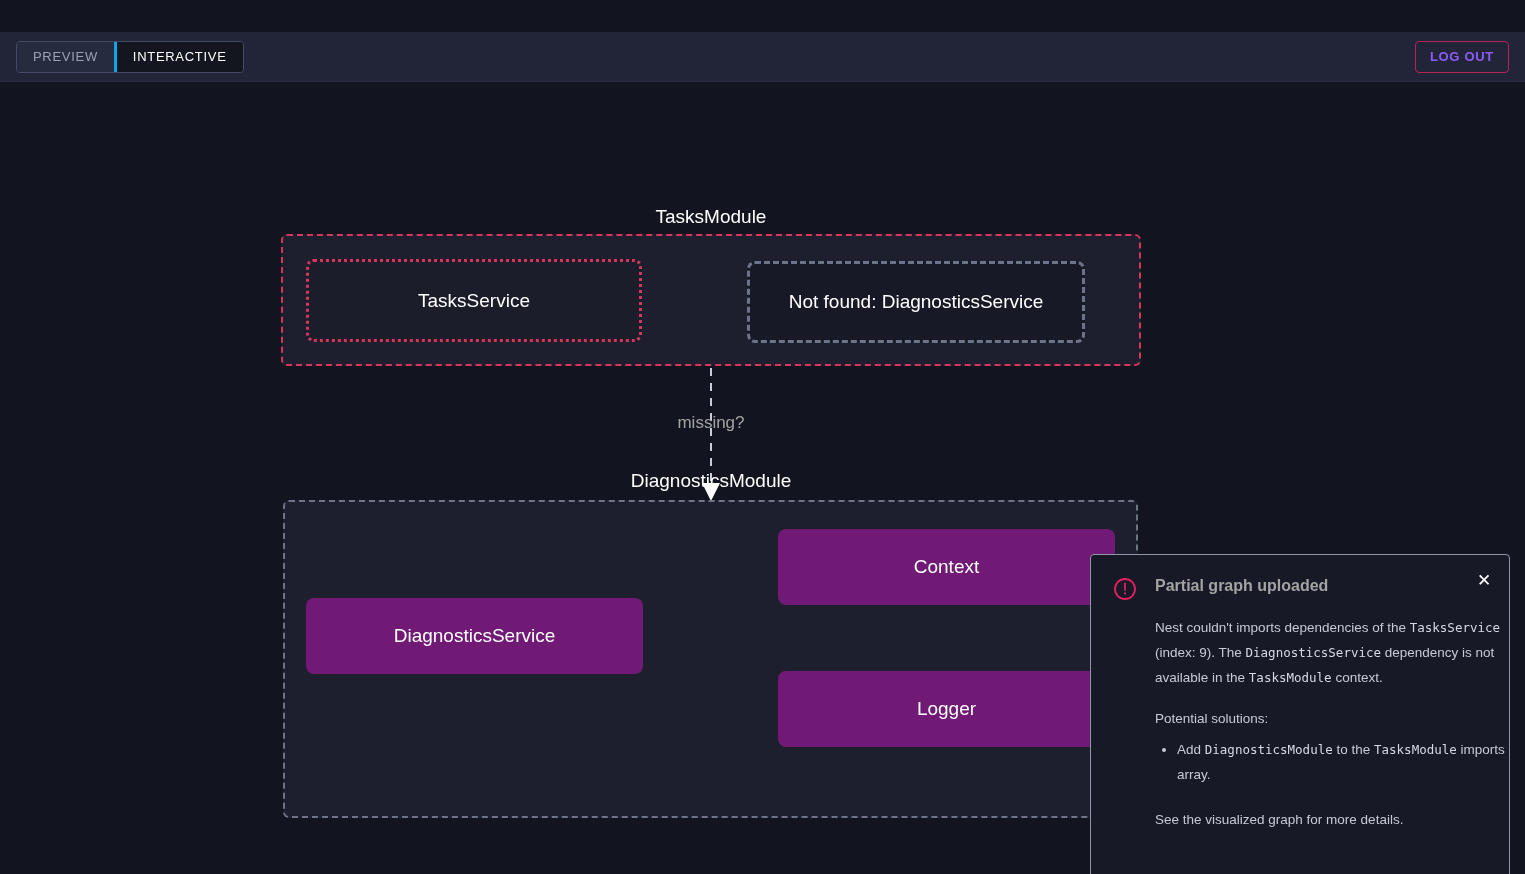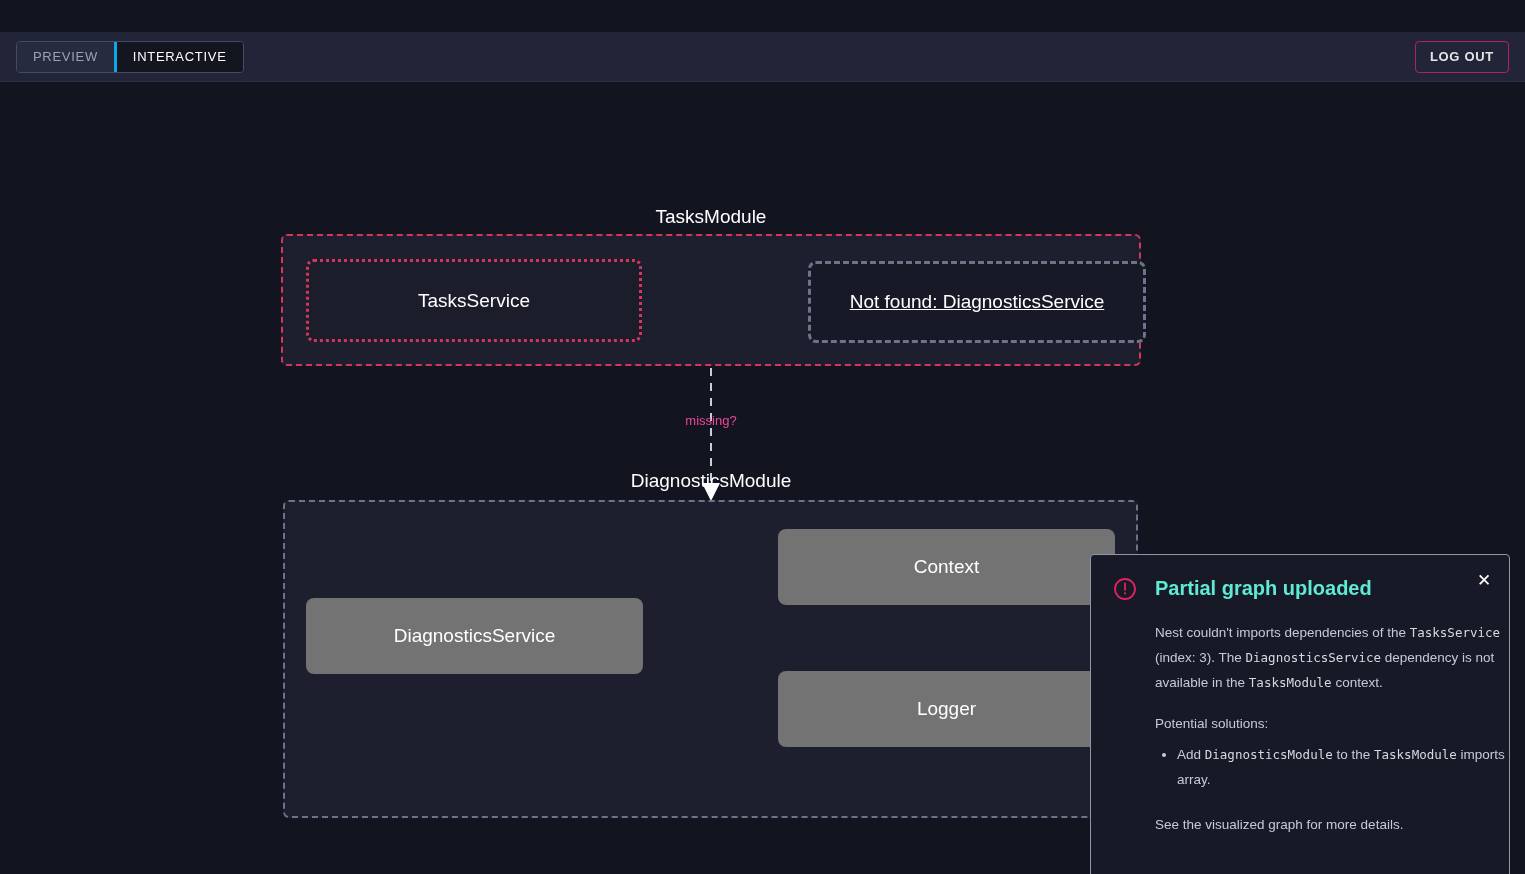--- a/index.html
+++ b/index.html
@@ -40,21 +40,21 @@
     height: 100%;
     font-family: "Liberation Sans", sans-serif;
   }
   .seg-btn.inactive { color: #9aa0b5; background: #272b40; }
   .seg-btn.active {
     color: #ffffff; background: #13151f;
     border-left: 3px solid #0ea5e9;
   }
   #logout-btn {
     border: 1px solid #b5215a;
-    color: #e5e5e5;
+    color: #8b5cf6;
     background: transparent;
     border-radius: 4px;
     padding: 0 14px;
     height: 32px;
     font-size: 13px;
     font-weight: 600;
     letter-spacing: 0.7px;
     cursor: pointer;
     font-family: "Liberation Sans", sans-serif;
   }
@@ -85,33 +85,33 @@
 
   .node {
     position: absolute;
     display: flex; align-items: center; justify-content: center;
     border-radius: 8px;
     color: #ffffff;
     font-size: 19px;
     white-space: nowrap;
     cursor: pointer;
   }
-  .node.solid { background: #737373; }
+  .node.solid { background: #701a75; }
   .node.err-dotted {
     background: #1b1d2b;
     border: 3px dotted #d6365c;
   }
   .node.notfound {
     background: #171926;
     border: 3px dashed #6d7489;
   }
   .edge-label {
     position: absolute;
-    color: #ec4899;
-    font-size: 13px;
+    color: #a3a3a3;
+    font-size: 17px;
     transform: translateX(-50%);
     background: transparent;
   }
 
   
   #bottom-bar {
     position: absolute;
     left: 1205px; top: 862px;
     width: 320px; height: 12px;
     display: flex;
@@ -146,22 +146,22 @@
   #toast-close {
     position: absolute; right: 14px; top: 14px;
     width: 22px; height: 22px;
     display: flex; align-items: center; justify-content: center;
     color: #ffffff; font-size: 17px; cursor: pointer;
     background: transparent; border: none;
     font-family: "Liberation Sans", sans-serif;
   }
   #toast-title {
     margin-left: 44px;
-    color: #5eead4;
-    font-size: 20px;
+    color: #a3a3a3;
+    font-size: 16px;
     font-weight: 600;
     margin-top: 2px;
   }
   .toast-body {
     margin-left: 44px;
     margin-top: 20px;
     color: #c6cad6;
     font-size: 13.5px;
     line-height: 25px;
     width: 350px;
@@ -220,21 +220,21 @@
       <line x1="643" y1="530" x2="772" y2="510" stroke="#8b8f9f" stroke-width="1.4" marker-end="url(#arrow-grey)"></line>
 
       <line x1="643" y1="576" x2="772" y2="598" stroke="#8b8f9f" stroke-width="1.4" marker-end="url(#arrow-grey)"></line>
     </svg>
 
     <div class="module-label" style="left:711px; top:124px;">TasksModule</div>
     <div class="module-box err" style="left:281px; top:152px; width:860px; height:132px;"></div>
 
     <div class="node err-dotted" style="left:306px; top:177px; width:336px; height:83px;">TasksService</div>
 
-    <div class="node notfound" style="left:808px; top:179px; width:338px; height:82px;text-decoration:underline;">Not found: DiagnosticsService</div>
+    <div class="node notfound" style="left:747px; top:179px; width:338px; height:82px;">Not found: DiagnosticsService</div>
 
     <div class="edge-label" style="left:711px; top:331px;">missing?</div>
 
     <div class="module-label" style="left:711px; top:388px;">DiagnosticsModule</div>
     <div class="module-box ok" style="left:283px; top:418px; width:855px; height:318px;"></div>
 
     <div class="node solid" style="left:306px; top:516px; width:337px; height:76px;">DiagnosticsService</div>
 
     <div class="node solid" style="left:778px; top:447px; width:337px; height:76px;">Context</div>
 
@@ -253,21 +253,21 @@
         <circle cx="12" cy="12" r="10" fill="none" stroke="#e0215f" stroke-width="1.8"></circle>
         <line x1="12" y1="6.5" x2="12" y2="13" stroke="#e0215f" stroke-width="1.8" stroke-linecap="round"></line>
         <circle cx="12" cy="16.4" r="1.1" fill="#e0215f"></circle>
       </svg>
     </span>
     <button id="toast-close">✕</button>
 
     <div id="toast-title">Partial graph uploaded</div>
 
     <div class="toast-body">
-      <span>Nest couldn't imports dependencies of the </span><code>TasksService</code><span> (index: 3). The </span><code>DiagnosticsService</code><span> dependency is not available in the </span><code>TasksModule</code><span> context.</span>
+      <span>Nest couldn't imports dependencies of the </span><code>TasksService</code><span> (index: 9). The </span><code>DiagnosticsService</code><span> dependency is not available in the </span><code>TasksModule</code><span> context.</span>
     </div>
 
     <div class="toast-body tight">Potential solutions:</div>
 
     <ul class="toast-list">
       <li>
         <span>Add </span><code>DiagnosticsModule</code><span> to the </span><code>TasksModule</code><span> imports array.</span>
       </li>
     </ul>
 

